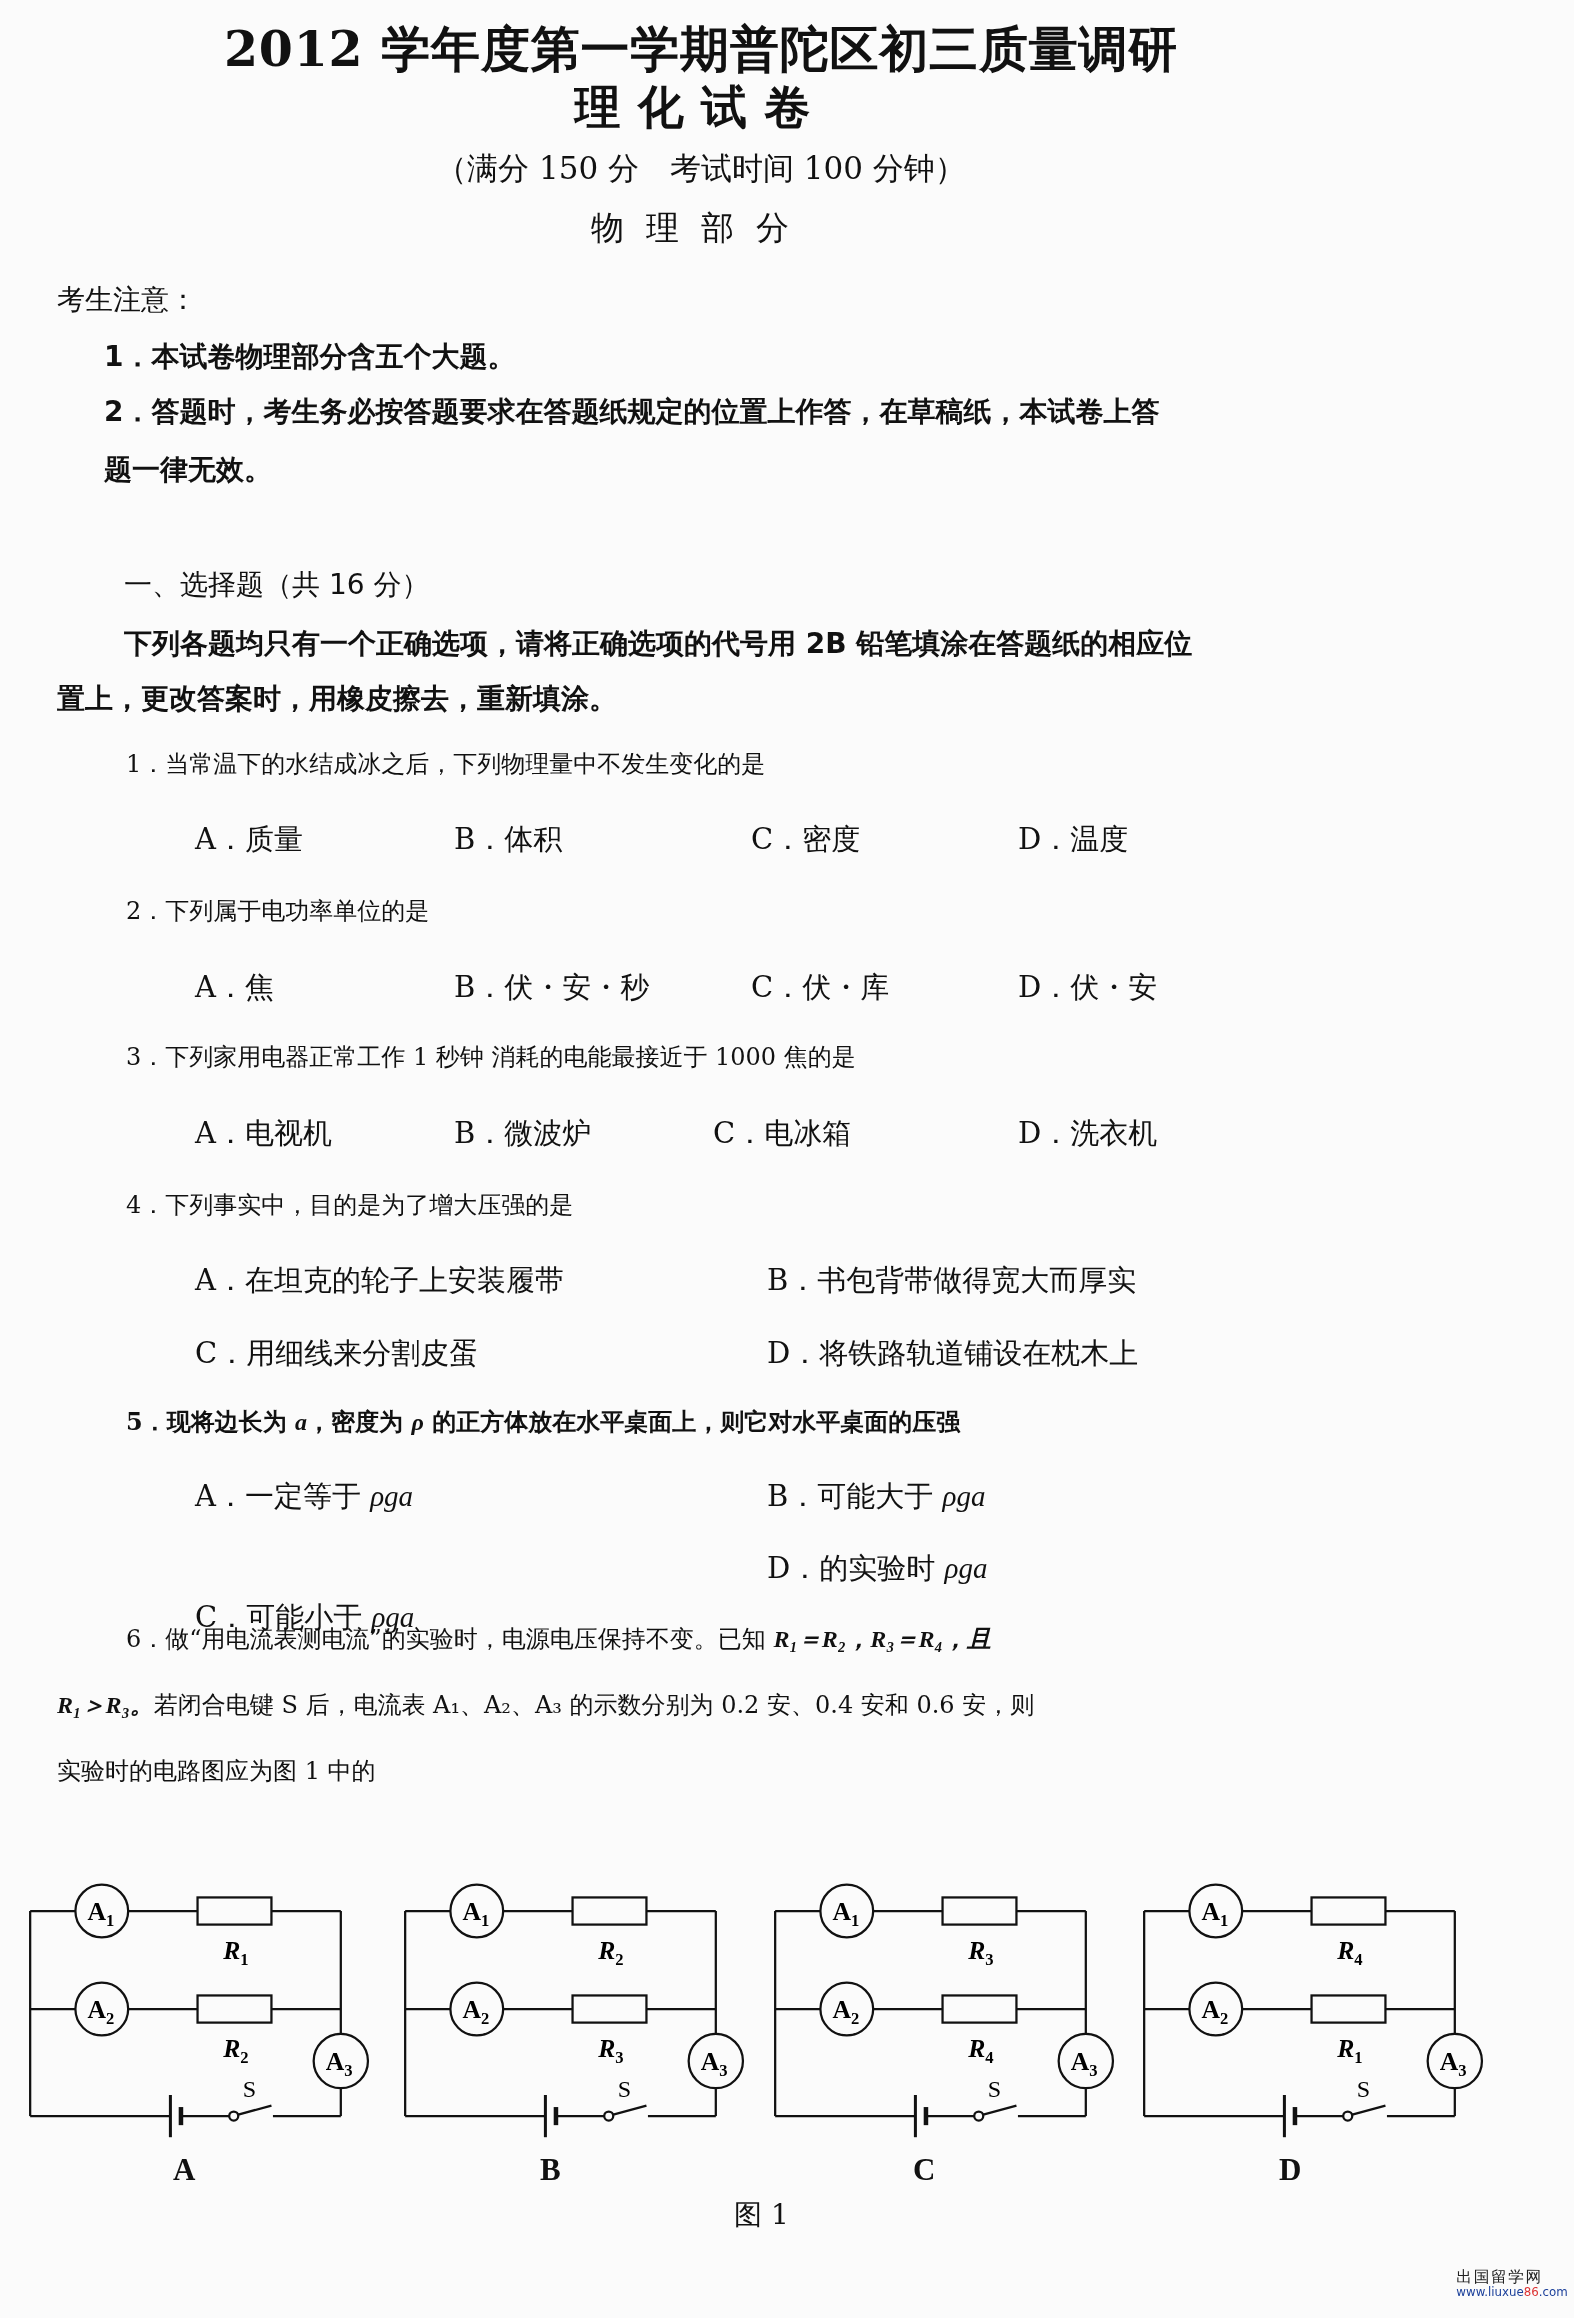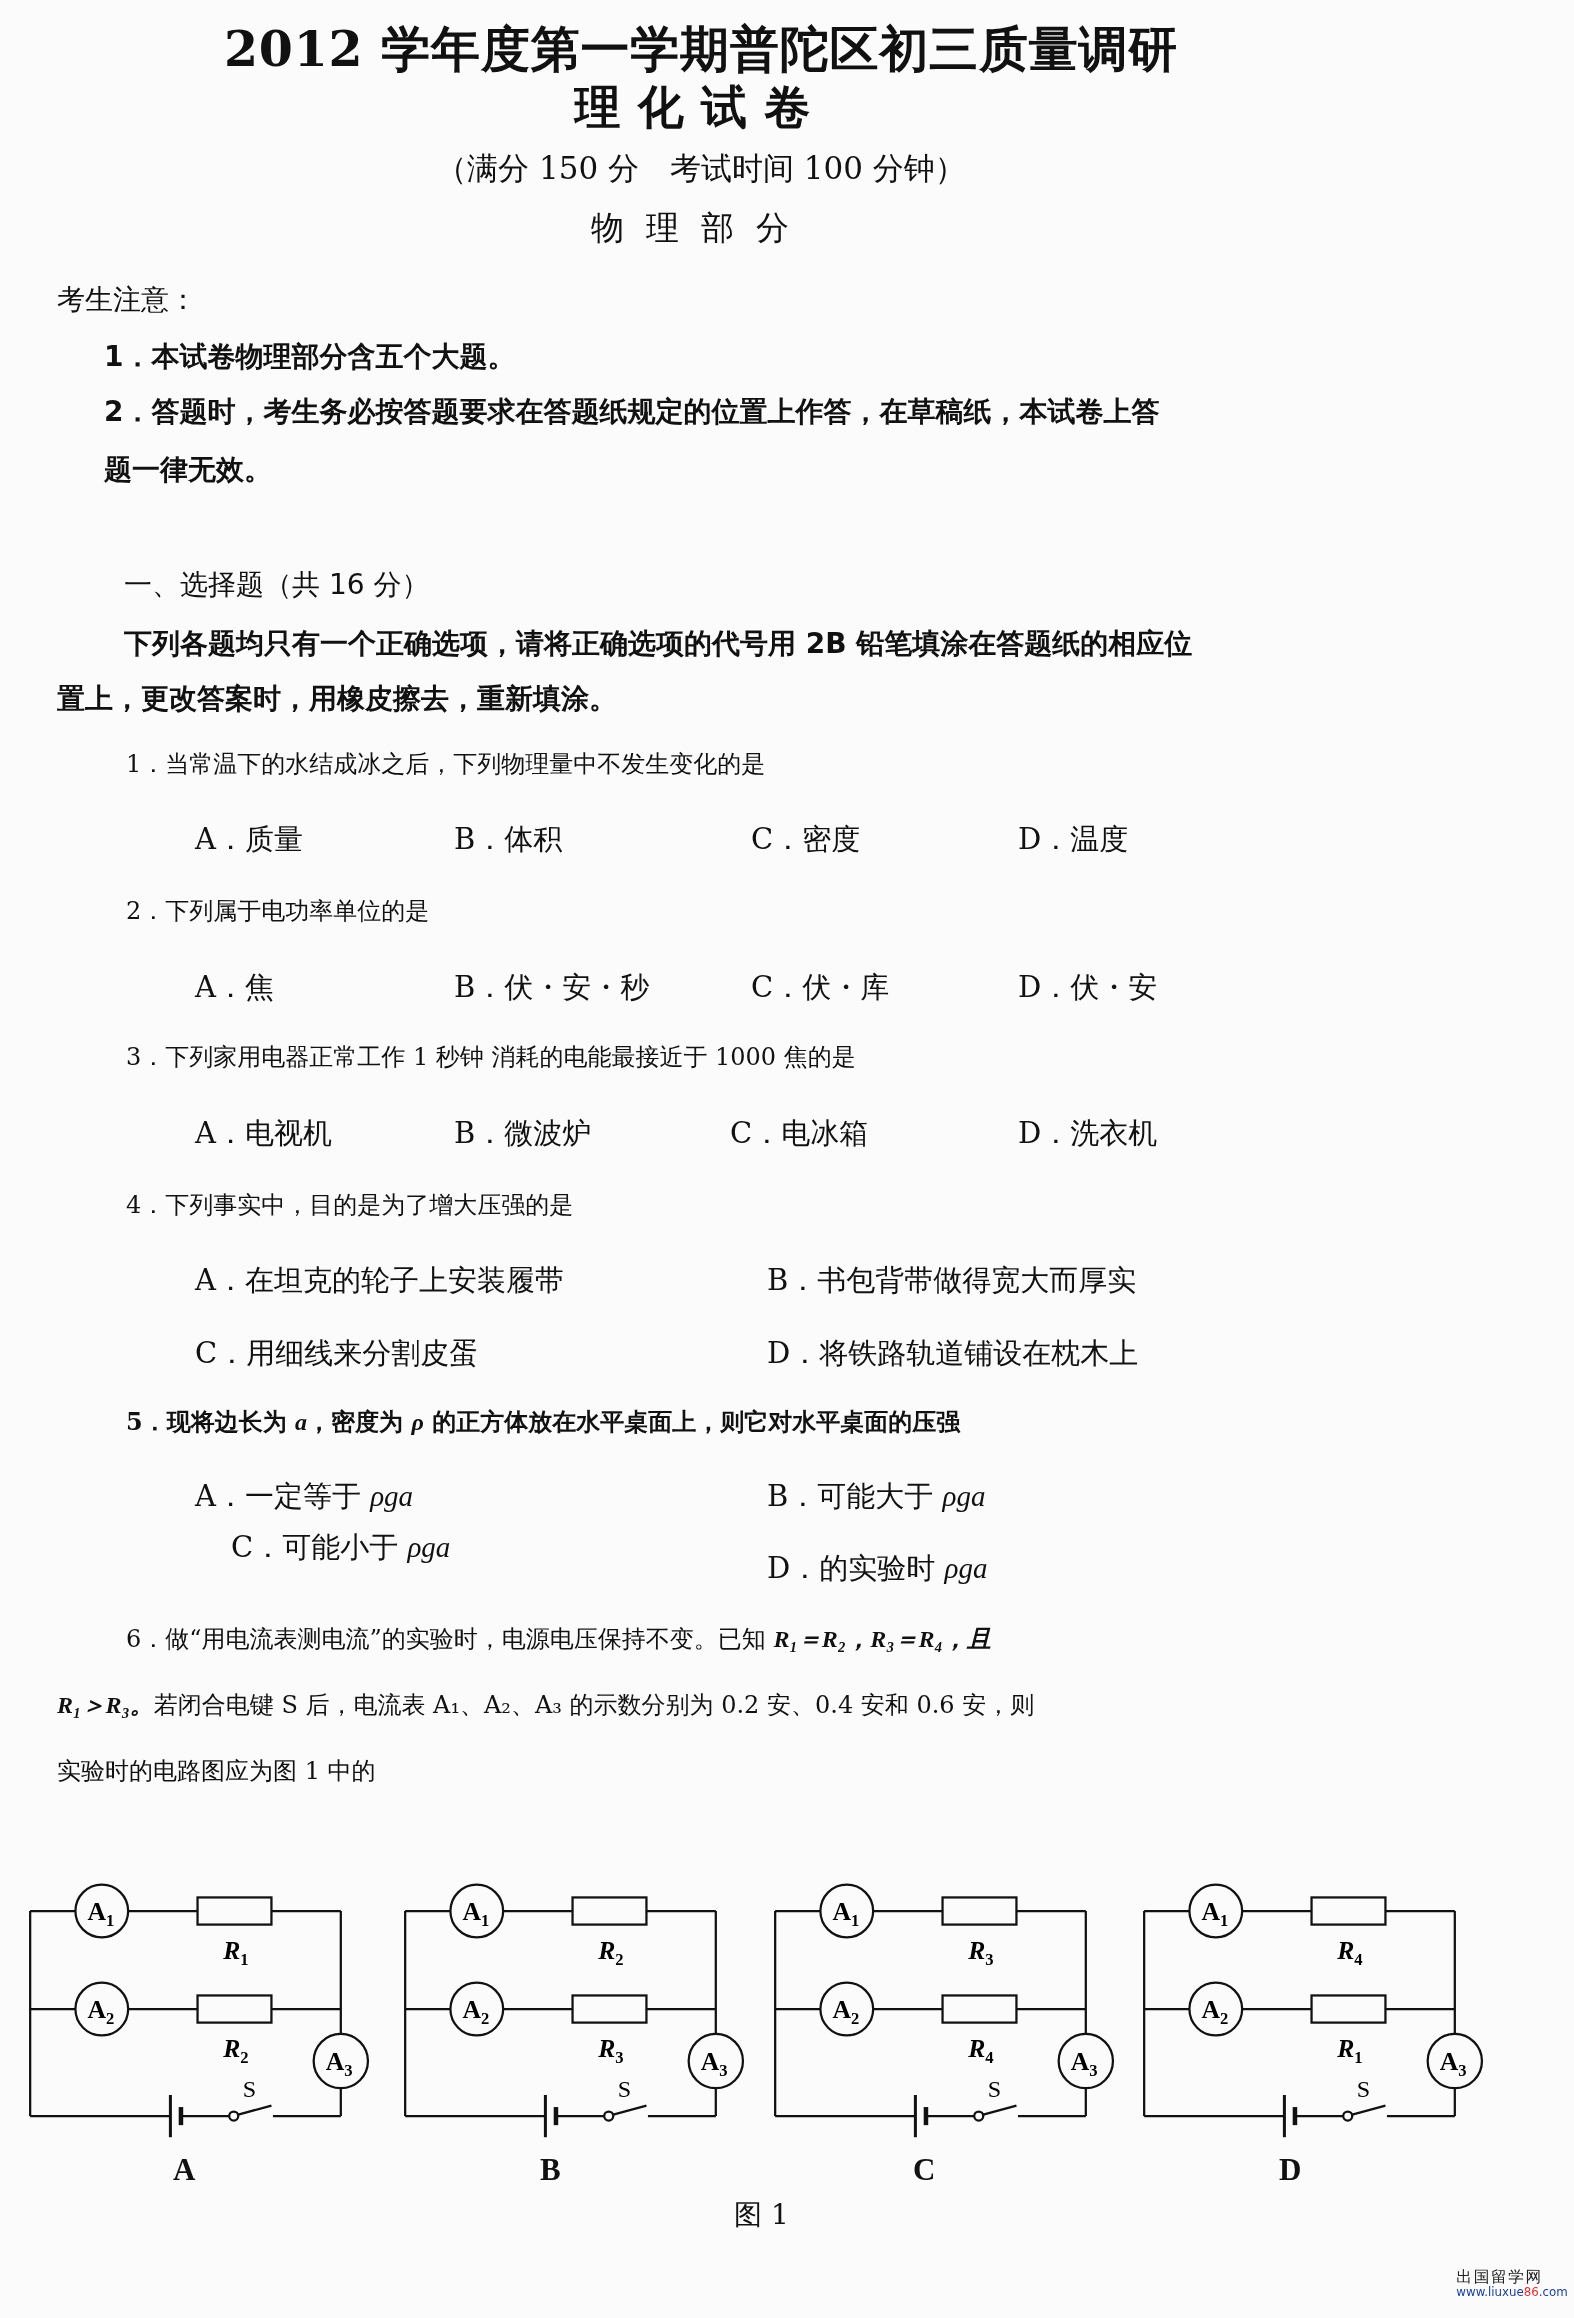--- a/index.html
+++ b/index.html
@@ -55,39 +55,39 @@
 
 <div class="abs q" style="left:126px; top:895px;">2．下列属于电功率单位的是</div>
 <div class="abs opt" style="left:195px; top:968px;">A．焦</div>
 <div class="abs opt" style="left:454px; top:968px;">B．伏・安・秒</div>
 <div class="abs opt" style="left:751px; top:968px;">C．伏・库</div>
 <div class="abs opt" style="left:1018px; top:968px;">D．伏・安</div>
 
 <div class="abs q" style="left:126px; top:1041px;">3．下列家用电器正常工作 1 秒钟 消耗的电能最接近于 1000 焦的是</div>
 <div class="abs opt" style="left:195px; top:1114px;">A．电视机</div>
 <div class="abs opt" style="left:454px; top:1114px;">B．微波炉</div>
-<div class="abs opt" style="left:730px; top:1114px;">C．电冰箱</div>
+<div class="abs opt" style="left:713px; top:1114px;">C．电冰箱</div>
 <div class="abs opt" style="left:1018px; top:1114px;">D．洗衣机</div>
 
 <div class="abs q" style="left:126px; top:1189px;">4．下列事实中，目的是为了增大压强的是</div>
 <div class="abs opt" style="left:195px; top:1261px;">A．在坦克的轮子上安装履带</div>
 <div class="abs opt" style="left:767px; top:1261px;">B．书包背带做得宽大而厚实</div>
 <div class="abs opt" style="left:195px; top:1334px;">C．用细线来分割皮蛋</div>
 <div class="abs opt" style="left:767px; top:1334px;">D．将铁路轨道铺设在枕木上</div>
 
 <div class="abs q bold" style="left:126px; top:1406px;">
   <span>5．现将边长为 </span><i class="v">a</i><span>，密度为 </span><i class="v">ρ</i><span> 的正方体放在水平桌面上，则它对水平桌面的压强</span>
 </div>
 <div class="abs opt" style="left:195px; top:1477px;">
   <span>A．一定等于 </span><i class="v">ρga</i>
 </div>
 <div class="abs opt" style="left:767px; top:1477px;">
   <span>B．可能大于 </span><i class="v">ρga</i>
 </div>
-<div class="abs opt" style="left:195px; top:1528px;margin-left:36px;">
+<div class="abs opt" style="left:195px; top:1598px;">
   <span>C．可能小于 </span><i class="v">ρga</i>
 </div>
 <div class="abs opt" style="left:767px; top:1549px;">
   <span>D．的实验时 </span><i class="v">ρga</i>
 </div>
 
 <div class="abs q" style="left:126px; top:1623px;">
   <span>6．做“用电流表测电流”的实验时，电源电压保持不变。已知 </span><b><i class="v">R₁＝R₂，R₃＝R₄，且</i></b>
 </div>
 <div class="abs q" style="left:57px; top:1689px;">

